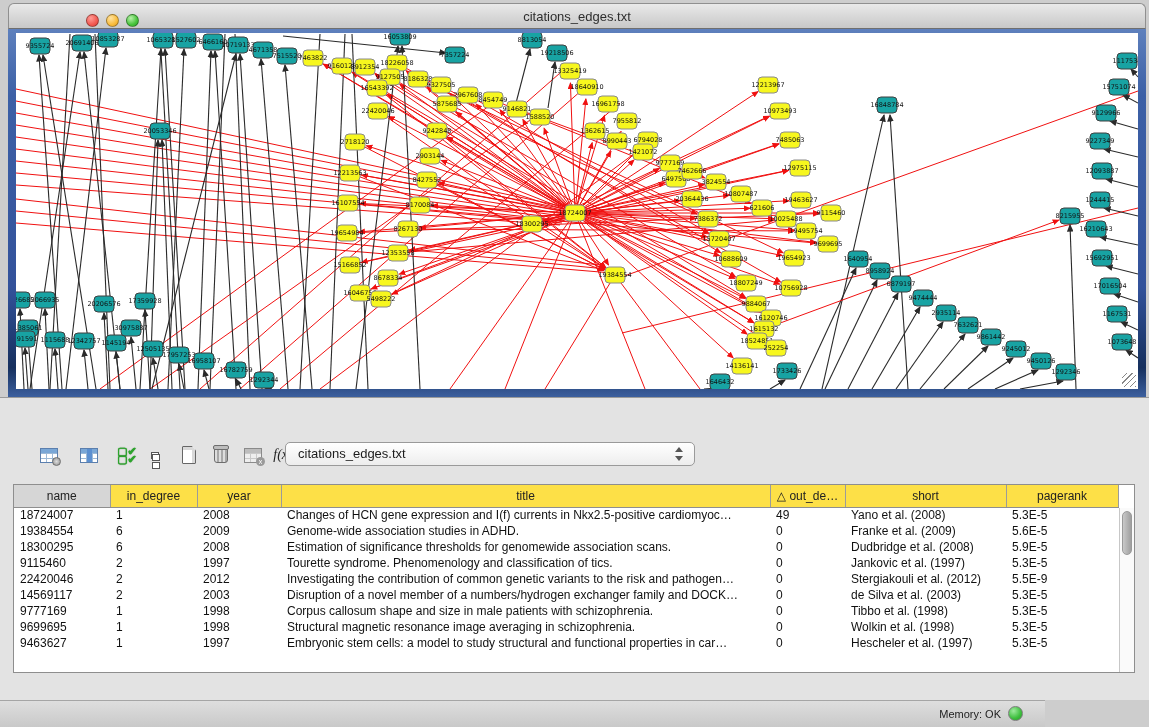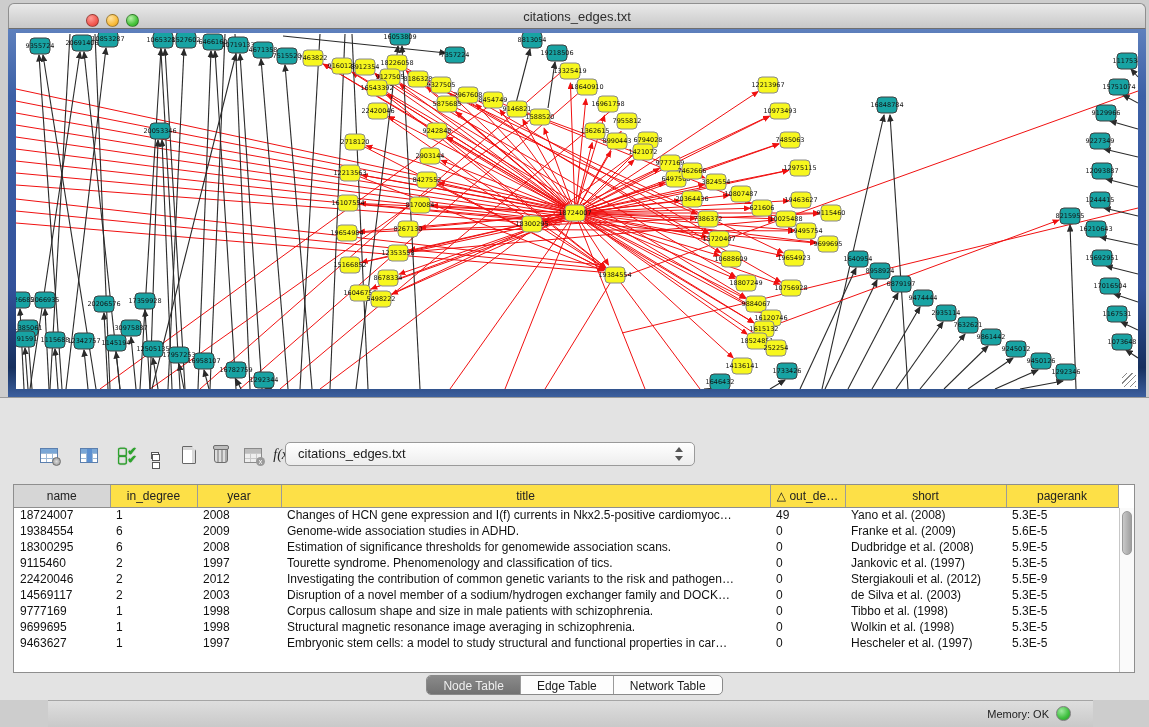--- a/index.html
+++ b/index.html
@@ -78,21 +78,21 @@
 
   
   .tabs { position:absolute; left:0; right:0; top:277px; height:22px; text-align:center; }
   .seg { display:inline-flex; border:1px solid #8a8a8a; border-radius:5px; overflow:hidden; background:#fdfdfd; height:20px; }
   .seg button { font-family:"Liberation Sans", sans-serif; font-size:12px; border:none; background:transparent;
       padding:0 16px; height:20px; color:#1b1b1b; border-right:1px solid #9a9a9a; }
   .seg button:last-child { border-right:none; }
   .seg button.sel { background:linear-gradient(#8a8a8a,#6f6f6f); color:#efefef; }
 
   
-  .statusbar { position:absolute; left:0; top:700px; width:1045px; height:27px; background:linear-gradient(#dedede,#c9c9c9); border-top:1px solid #a5a5a5;margin-left:48px; }
+  .statusbar { position:absolute; left:0; top:700px; width:1045px; height:27px; background:linear-gradient(#dedede,#c9c9c9); border-top:1px solid #a5a5a5; }
   .mem-label { position:absolute; right:44px; top:7px; font-size:11px; color:#222; }
   .mem-dot { position:absolute; right:22px; top:5px; width:15px; height:15px; border-radius:50%;
       border:1px solid #7b7b7b; background:radial-gradient(circle at 35% 30%, #9dea9d, #3cbe3c 60%, #269a26); }
 </style>
 </head>
 <body>
 
 <div class="net-window">
   <div class="titlebar">
     <span class="tl r"></span>
@@ -889,21 +889,21 @@
             <td>2012</td>
             <td>Investigating the contribution of common genetic variants to the risk and pathogen…</td>
             <td>0</td>
             <td>Stergiakouli et al. (2012)</td>
             <td>5.5E-9</td>
           </tr>
           <tr>
             <td>14569117</td>
             <td>2</td>
             <td>2003</td>
-            <td>Disruption of a novel member of a sodium/hydrogen exchanger family and DOCK…</td>
+            <td>Disruption of a novel member of a numbers/hydrogen exchanger family and DOCK…</td>
             <td>0</td>
             <td>de Silva et al. (2003)</td>
             <td>5.3E-5</td>
           </tr>
           <tr>
             <td>9777169</td>
             <td>1</td>
             <td>1998</td>
             <td>Corpus callosum shape and size in male patients with schizophrenia.</td>
             <td>0</td>
@@ -928,23 +928,18 @@
             <td>Hescheler et al. (1997)</td>
             <td>5.3E-5</td>
           </tr>
         </tbody>
     </table>
     <div class="vscroll">
         <div class="vthumb"></div>
       </div>
   </div>
 
-  <div class="tabs"><span class="seg" id="seg">
-        <button class="sel">Node Table</button>
-        <button>Edge Table</button>
-        <button>Network Table</button>
-      </span></div>
 </div>
 
 <div class="statusbar">
   <span class="mem-label">Memory: OK</span>
   <span class="mem-dot"></span>
 </div>
 
 </body></html>

